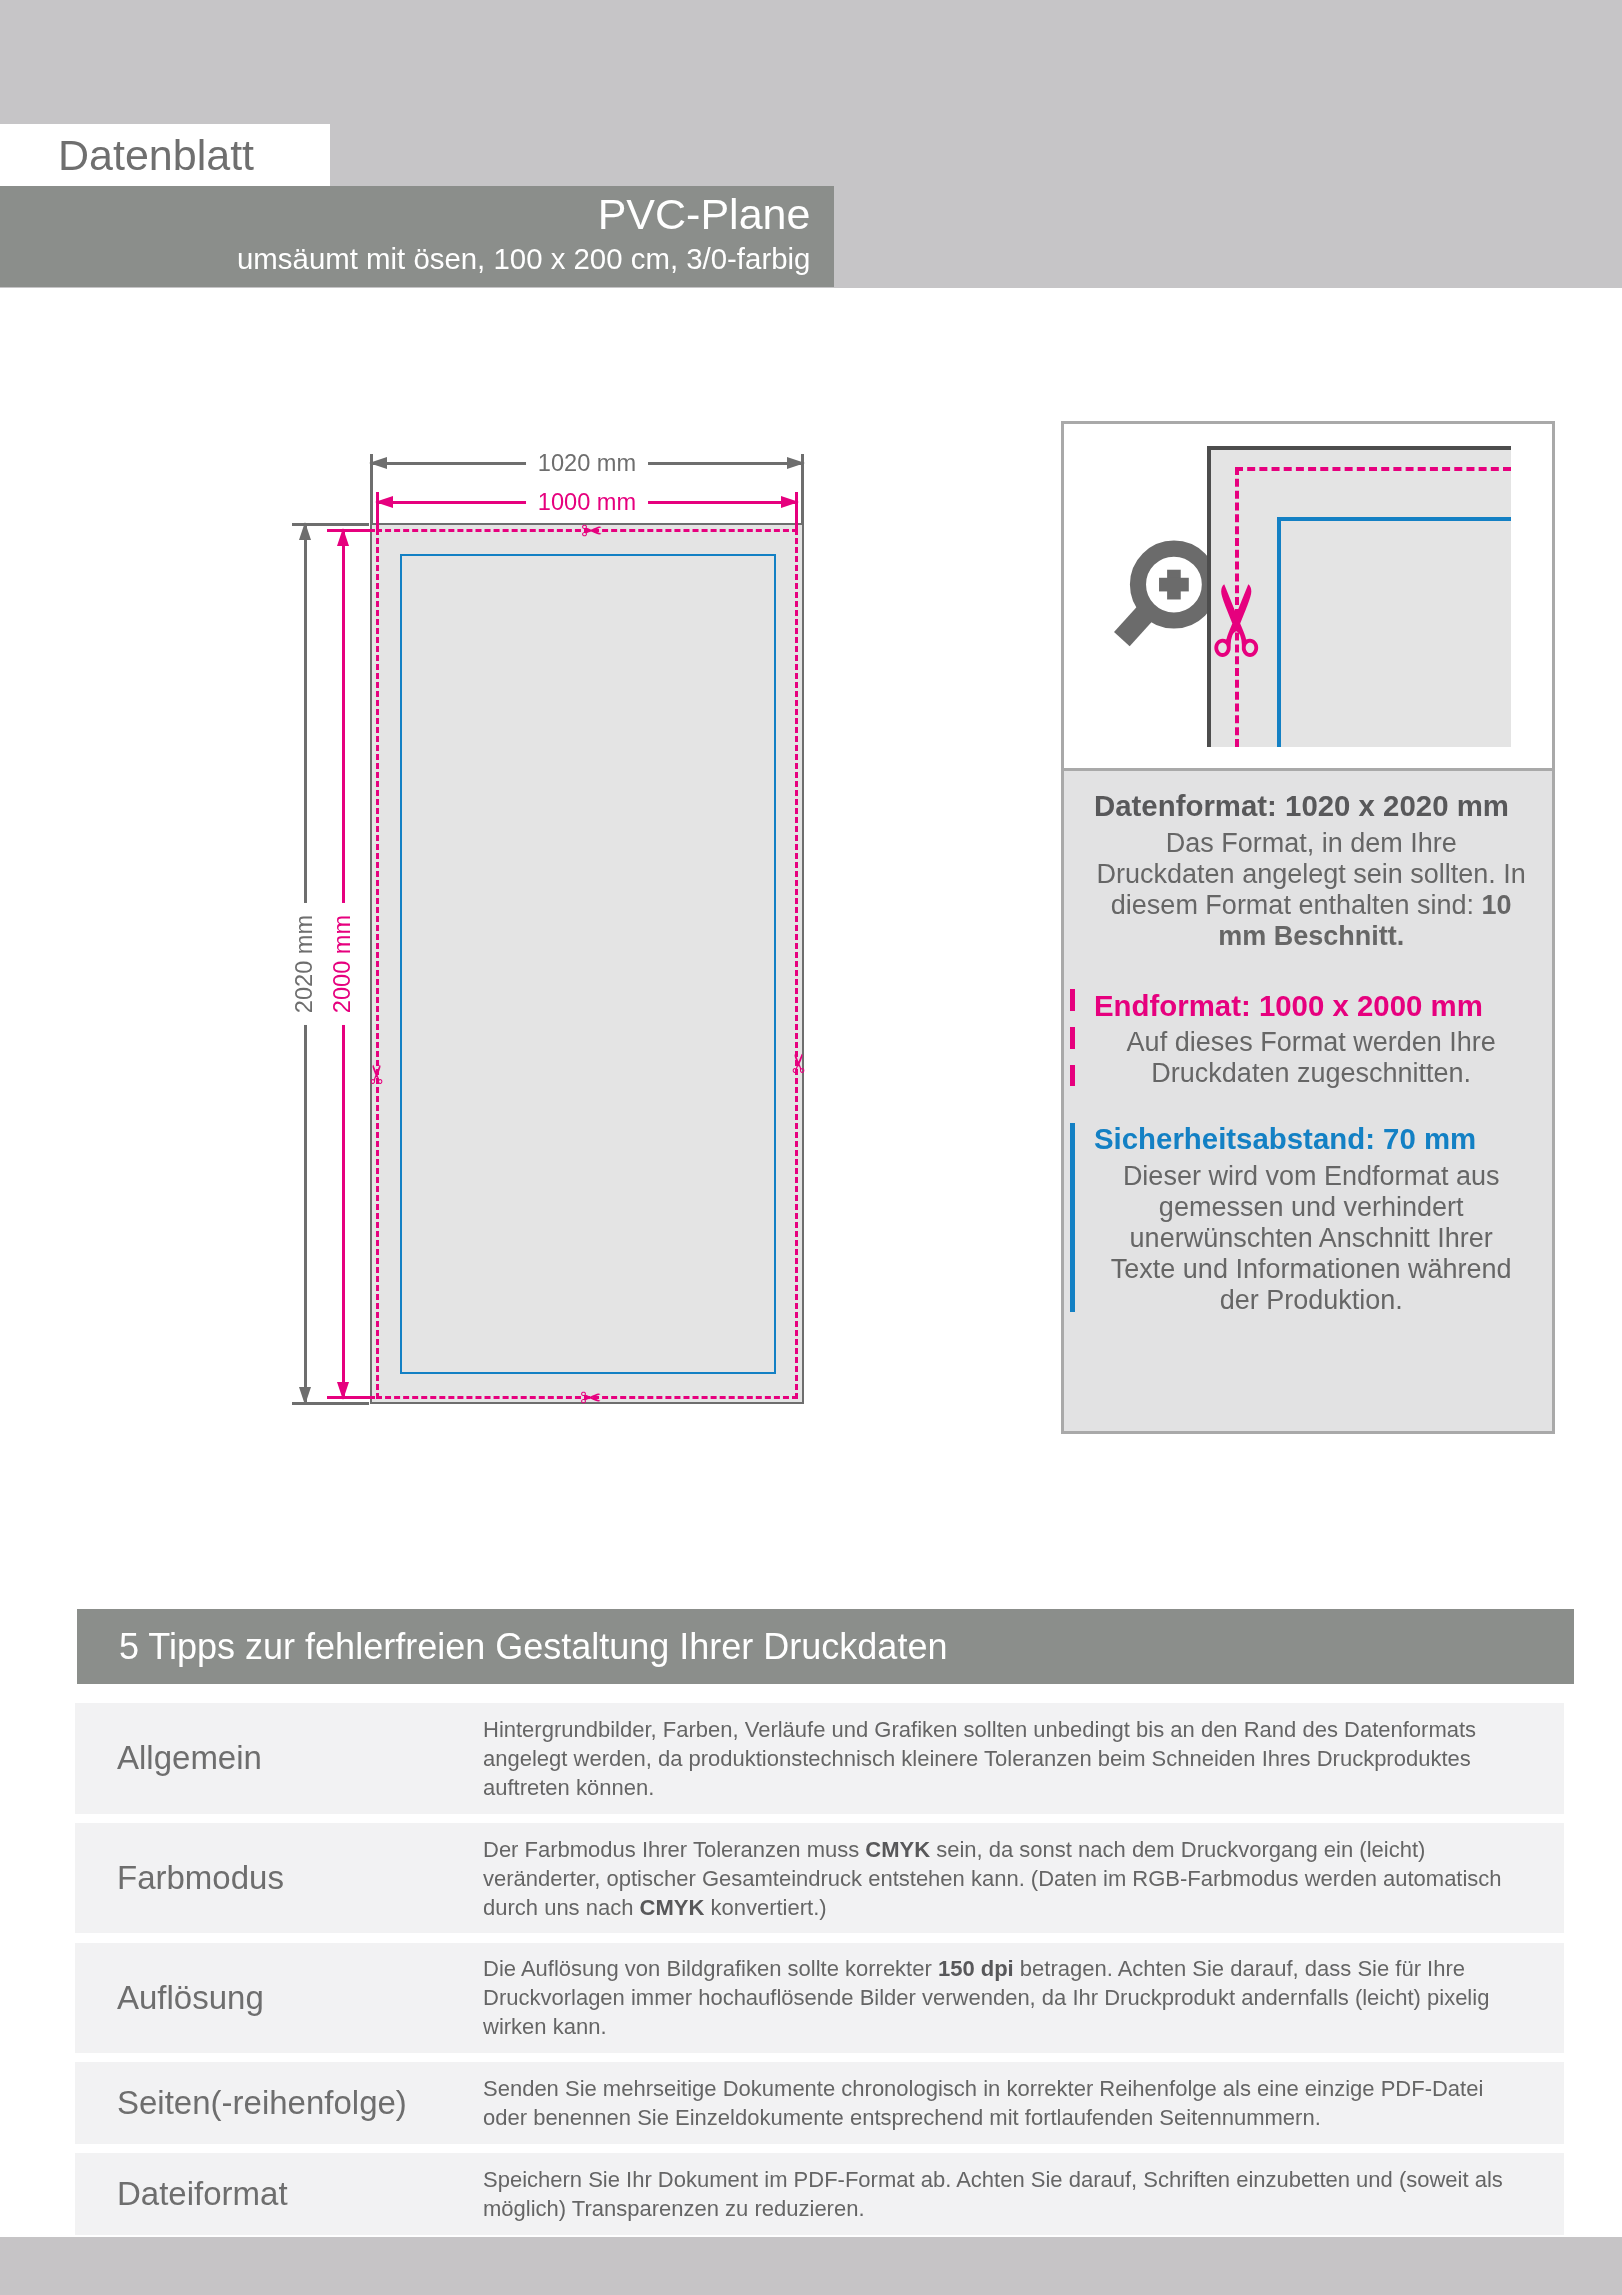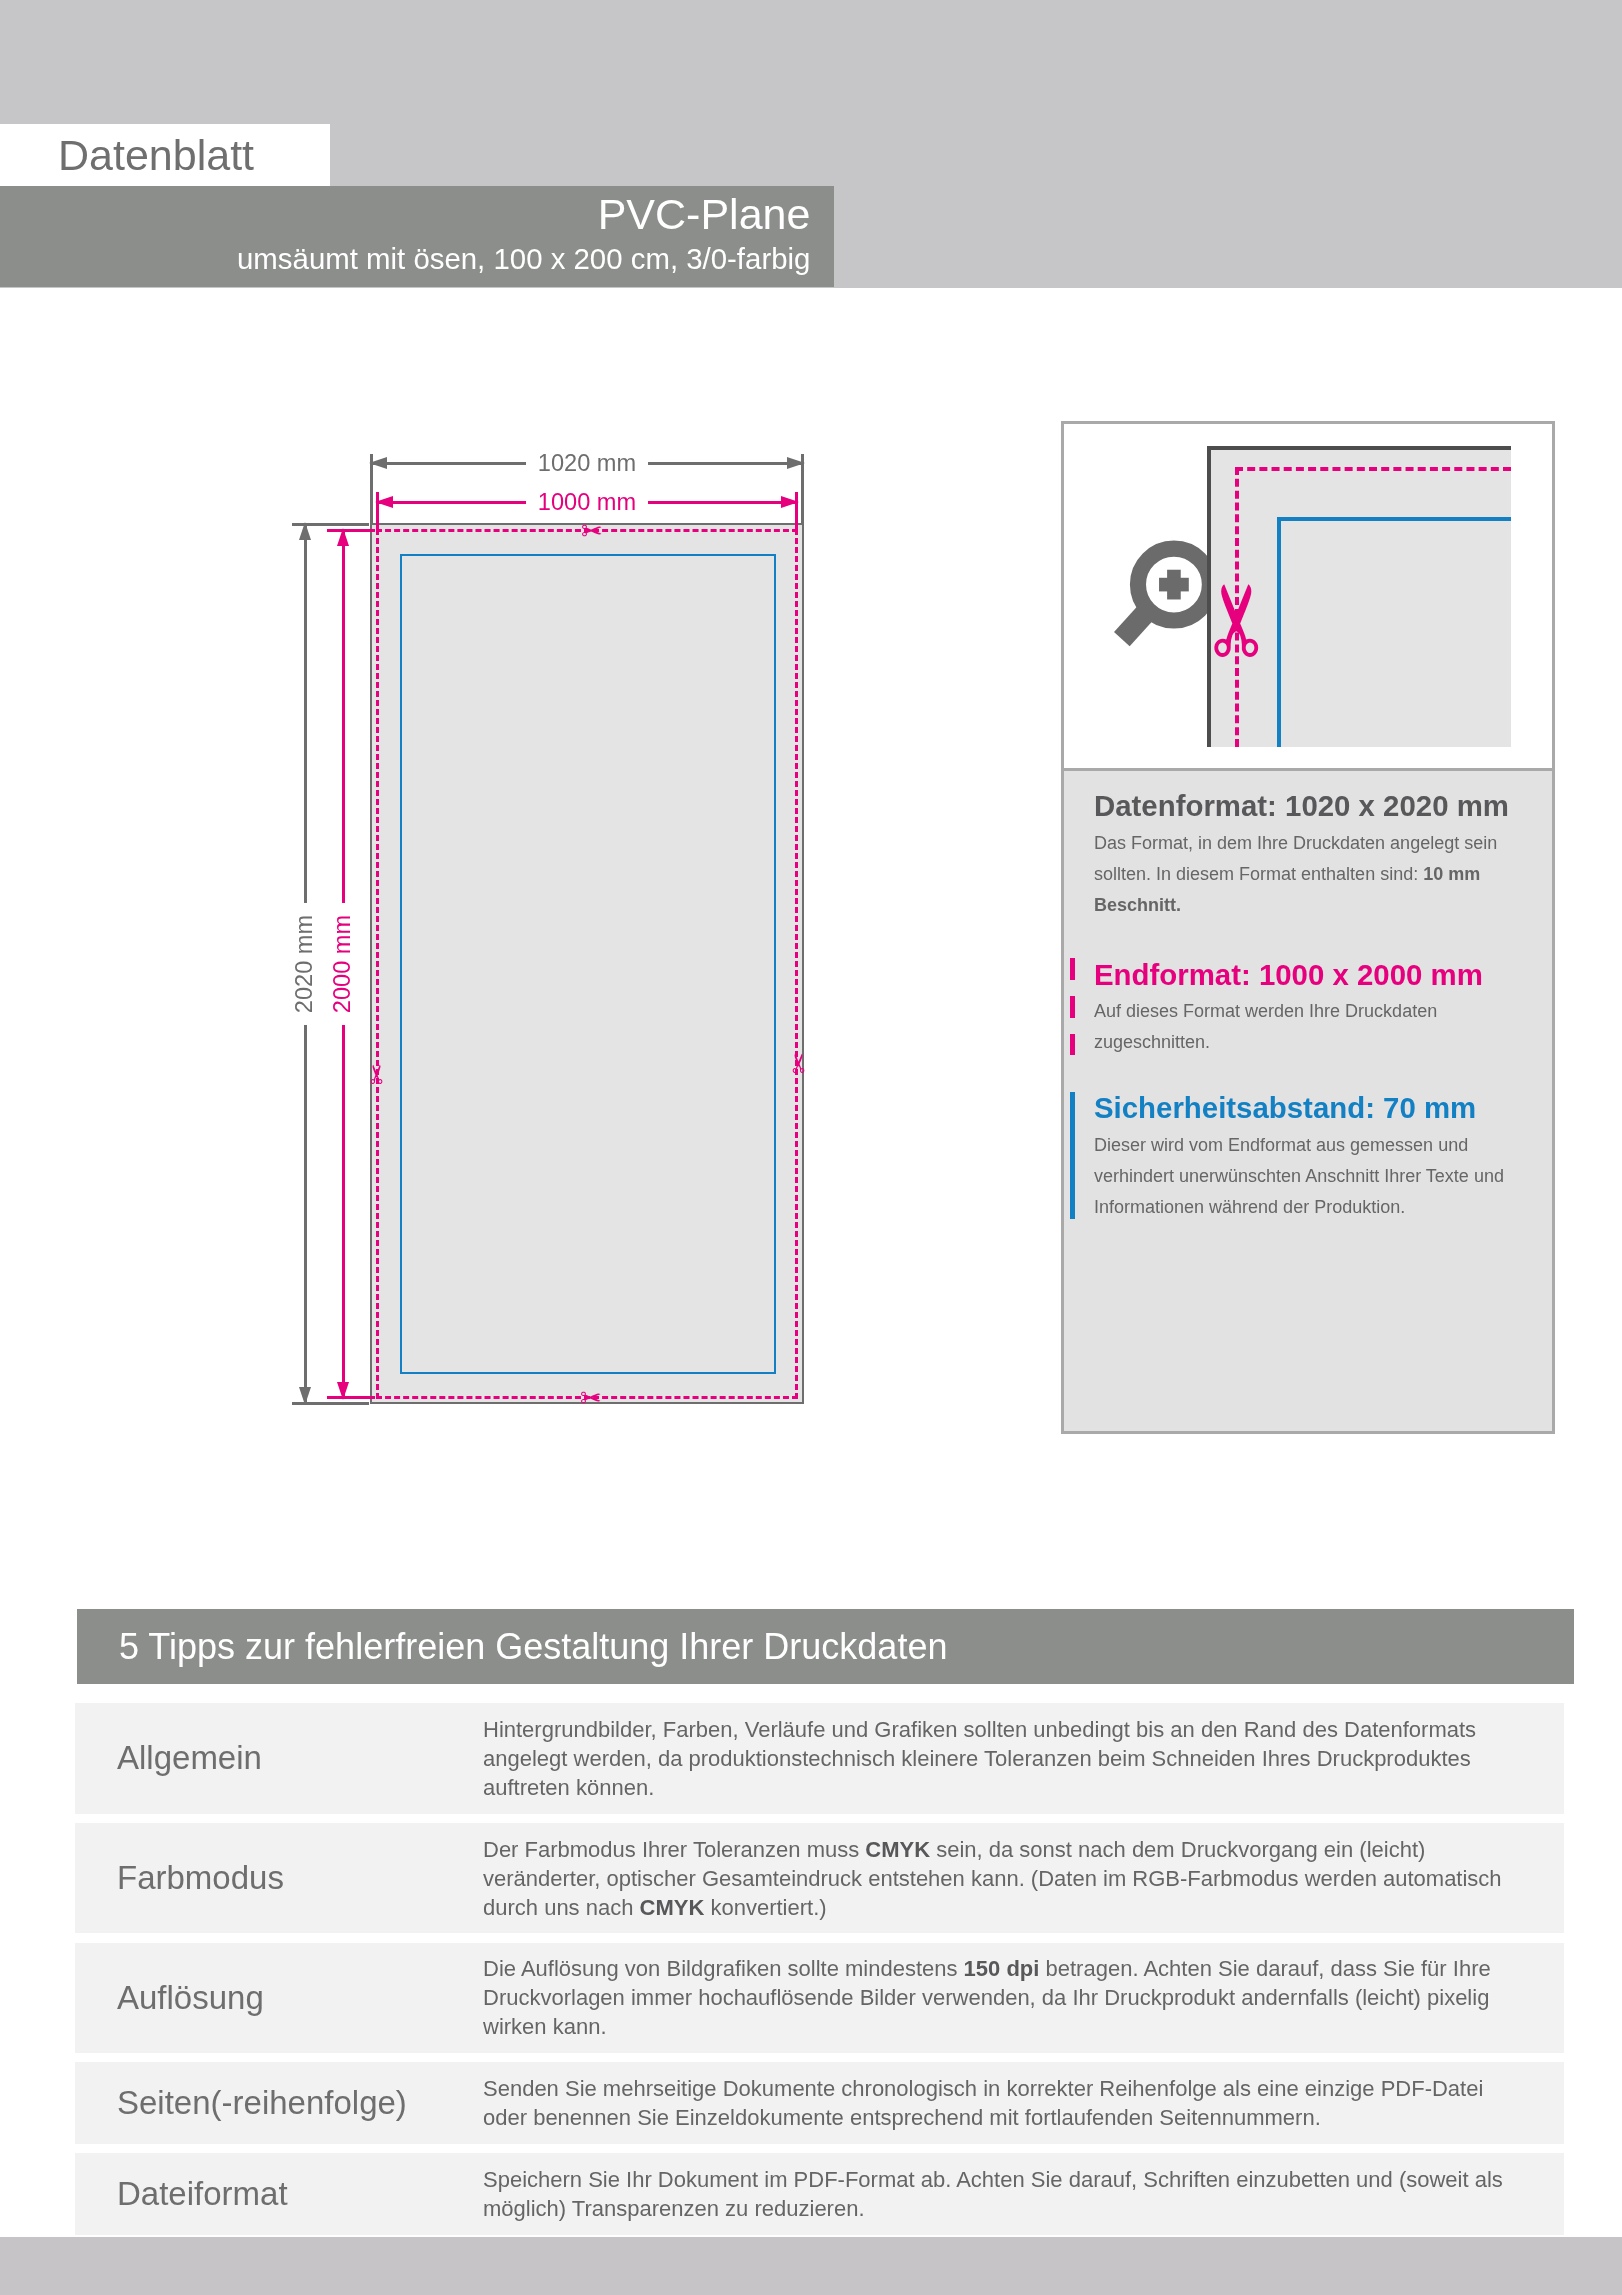--- a/index.html
+++ b/index.html
@@ -55,21 +55,21 @@
     border-left:4.6px dashed #E6007E;border-top:4.6px dashed #E6007E;}
   .corner-blue{position:absolute;left:213px;top:93px;right:41px;bottom:21px;
     border-left:4.6px solid #1380C4;border-top:4.6px solid #1380C4;}
   .corner-sc{position:absolute;left:174px;top:196px;color:#E6007E;font-size:98px;line-height:1;
     transform:translate(-50%,-50%) rotate(-90deg);}
   .magnifier{position:absolute;left:38px;top:111px;width:124px;height:124px;}
 
   .info-box{position:absolute;left:1061px;top:768px;width:494px;height:666px;box-sizing:border-box;
     background:#E2E2E3;border:3.3px solid #A9A9A9;padding:15.7px 23.6px 0 30px;}
   .info-box h3{margin:0 0 3.9px 0;font-size:29.4px;line-height:37px;font-weight:700;}
-  .info-box p{margin:0;font-size:18px;line-height:31px;color:#666666;}
+  .info-box p{margin:0;font-size:27px;line-height:31px;color:#666666;text-align:center;}
   .sec{position:relative;}
   .sec-daten h3{color:#58585A;}
   .sec-daten .p2{margin-top:29px;}
   .sec-end{margin-top:35px;}
   .sec-end h3{color:#E6007E;}
   .sec-sich{margin-top:31px;}
   .sec-sich h3{color:#1380C4;}
   .marker{position:absolute;left:-24px;top:2.6px;bottom:3.9px;width:4.6px;}
   .marker.dashed{background:repeating-linear-gradient(to bottom,#E6007E 0 22px,transparent 22px 38px);}
   .marker.solid{background:#1380C4;}
@@ -182,21 +182,21 @@
       <div class="tip-row">
         <div class="tip-label">Allgemein</div>
         <div class="tip-text"><span>Hintergrundbilder, Farben, Verläufe und Grafiken sollten unbedingt bis an den Rand des Datenformats angelegt werden, da produktionstechnisch kleinere Toleranzen beim Schneiden Ihres Druckproduktes auftreten können.</span></div>
       </div>
       <div class="tip-row">
         <div class="tip-label">Farbmodus</div>
         <div class="tip-text"><span>Der Farbmodus Ihrer Toleranzen muss </span><b>CMYK</b><span> sein, da sonst nach dem Druckvorgang ein (leicht) veränderter, optischer Gesamteindruck entstehen kann. (Daten im RGB-Farbmodus werden automatisch durch uns nach </span><b>CMYK</b><span> konvertiert.)</span></div>
       </div>
       <div class="tip-row">
         <div class="tip-label">Auflösung</div>
-        <div class="tip-text"><span>Die Auflösung von Bildgrafiken sollte mindestens </span><b>150 dpi</b><span> betragen. Achten Sie darauf, dass Sie für Ihre Druckvorlagen immer hochauflösende Bilder verwenden, da Ihr Druckprodukt andernfalls (leicht) pixelig wirken kann.</span></div>
+        <div class="tip-text"><span>Die Auflösung von Bildgrafiken sollte korrekter </span><b>150 dpi</b><span> betragen. Achten Sie darauf, dass Sie für Ihre Druckvorlagen immer hochauflösende Bilder verwenden, da Ihr Druckprodukt andernfalls (leicht) pixelig wirken kann.</span></div>
       </div>
       <div class="tip-row">
         <div class="tip-label">Seiten(-reihenfolge)</div>
         <div class="tip-text"><span>Senden Sie mehrseitige Dokumente chronologisch in korrekter Reihenfolge als eine einzige PDF-Datei oder benennen Sie Einzeldokumente entsprechend mit fortlaufenden Seitennummern.</span></div>
       </div>
       <div class="tip-row">
         <div class="tip-label">Dateiformat</div>
         <div class="tip-text"><span>Speichern Sie Ihr Dokument im PDF-Format ab. Achten Sie darauf, Schriften einzubetten und (soweit als möglich) Transparenzen zu reduzieren.</span></div>
       </div>
     </div>

